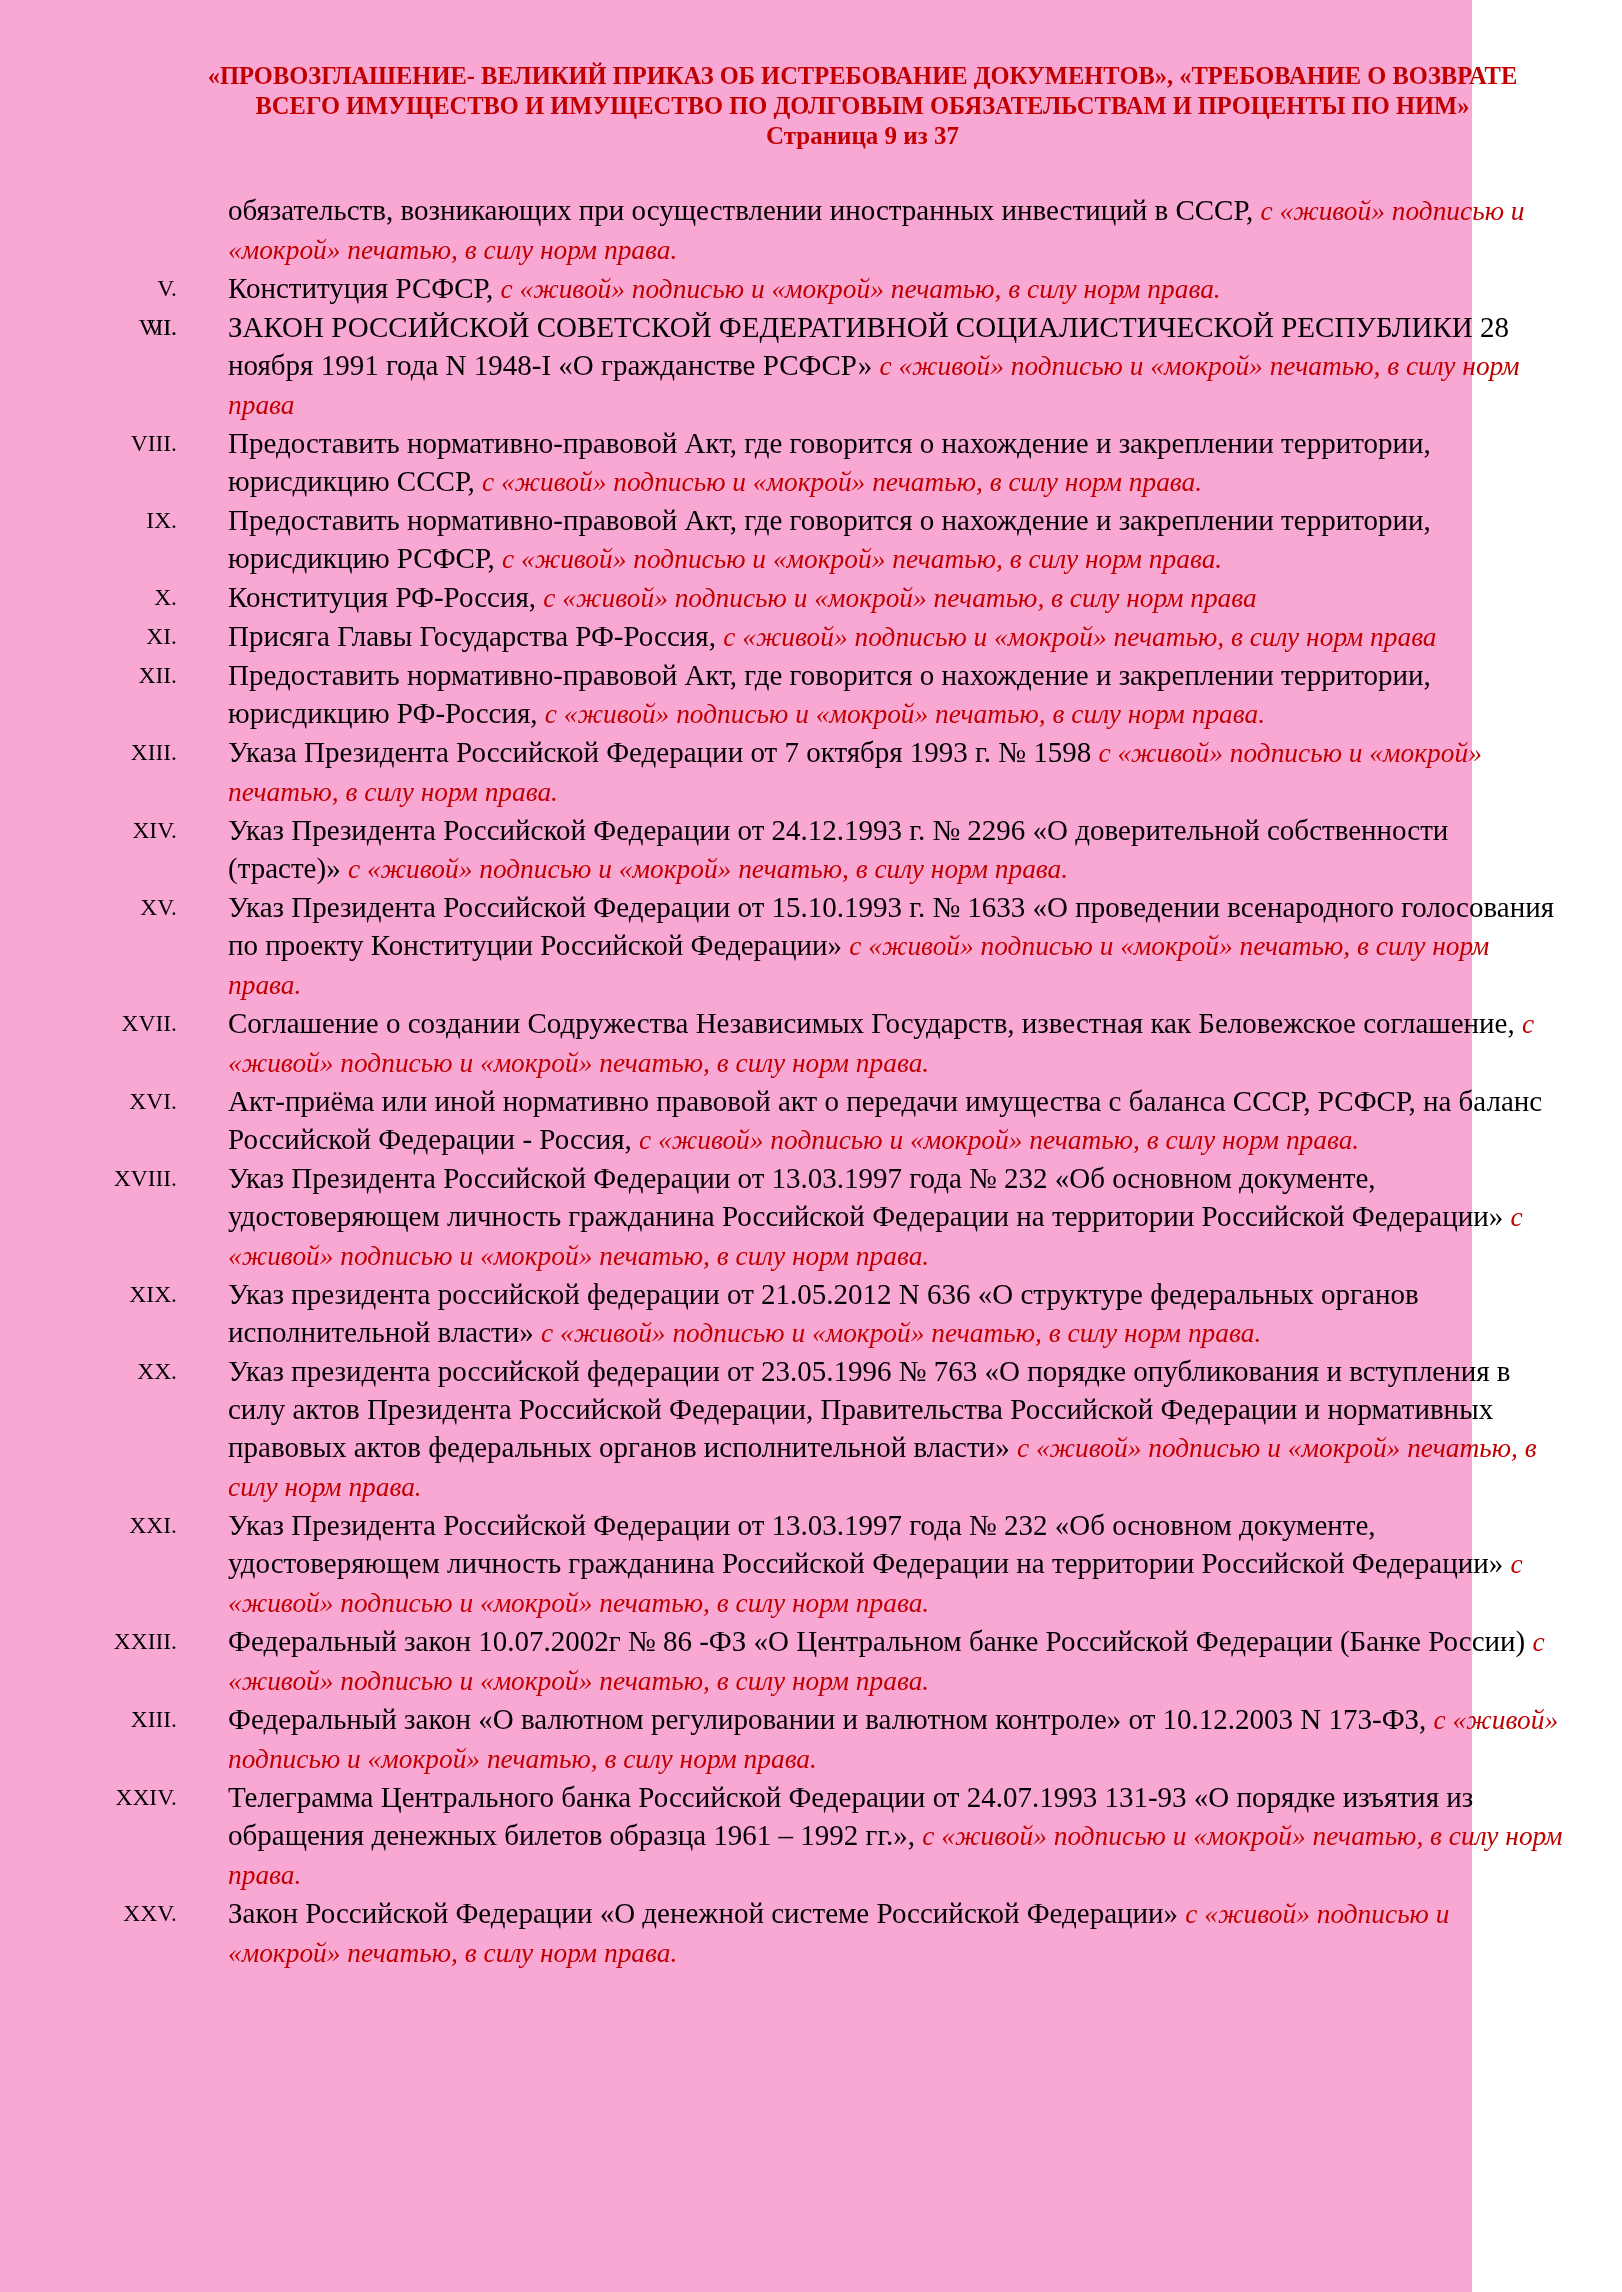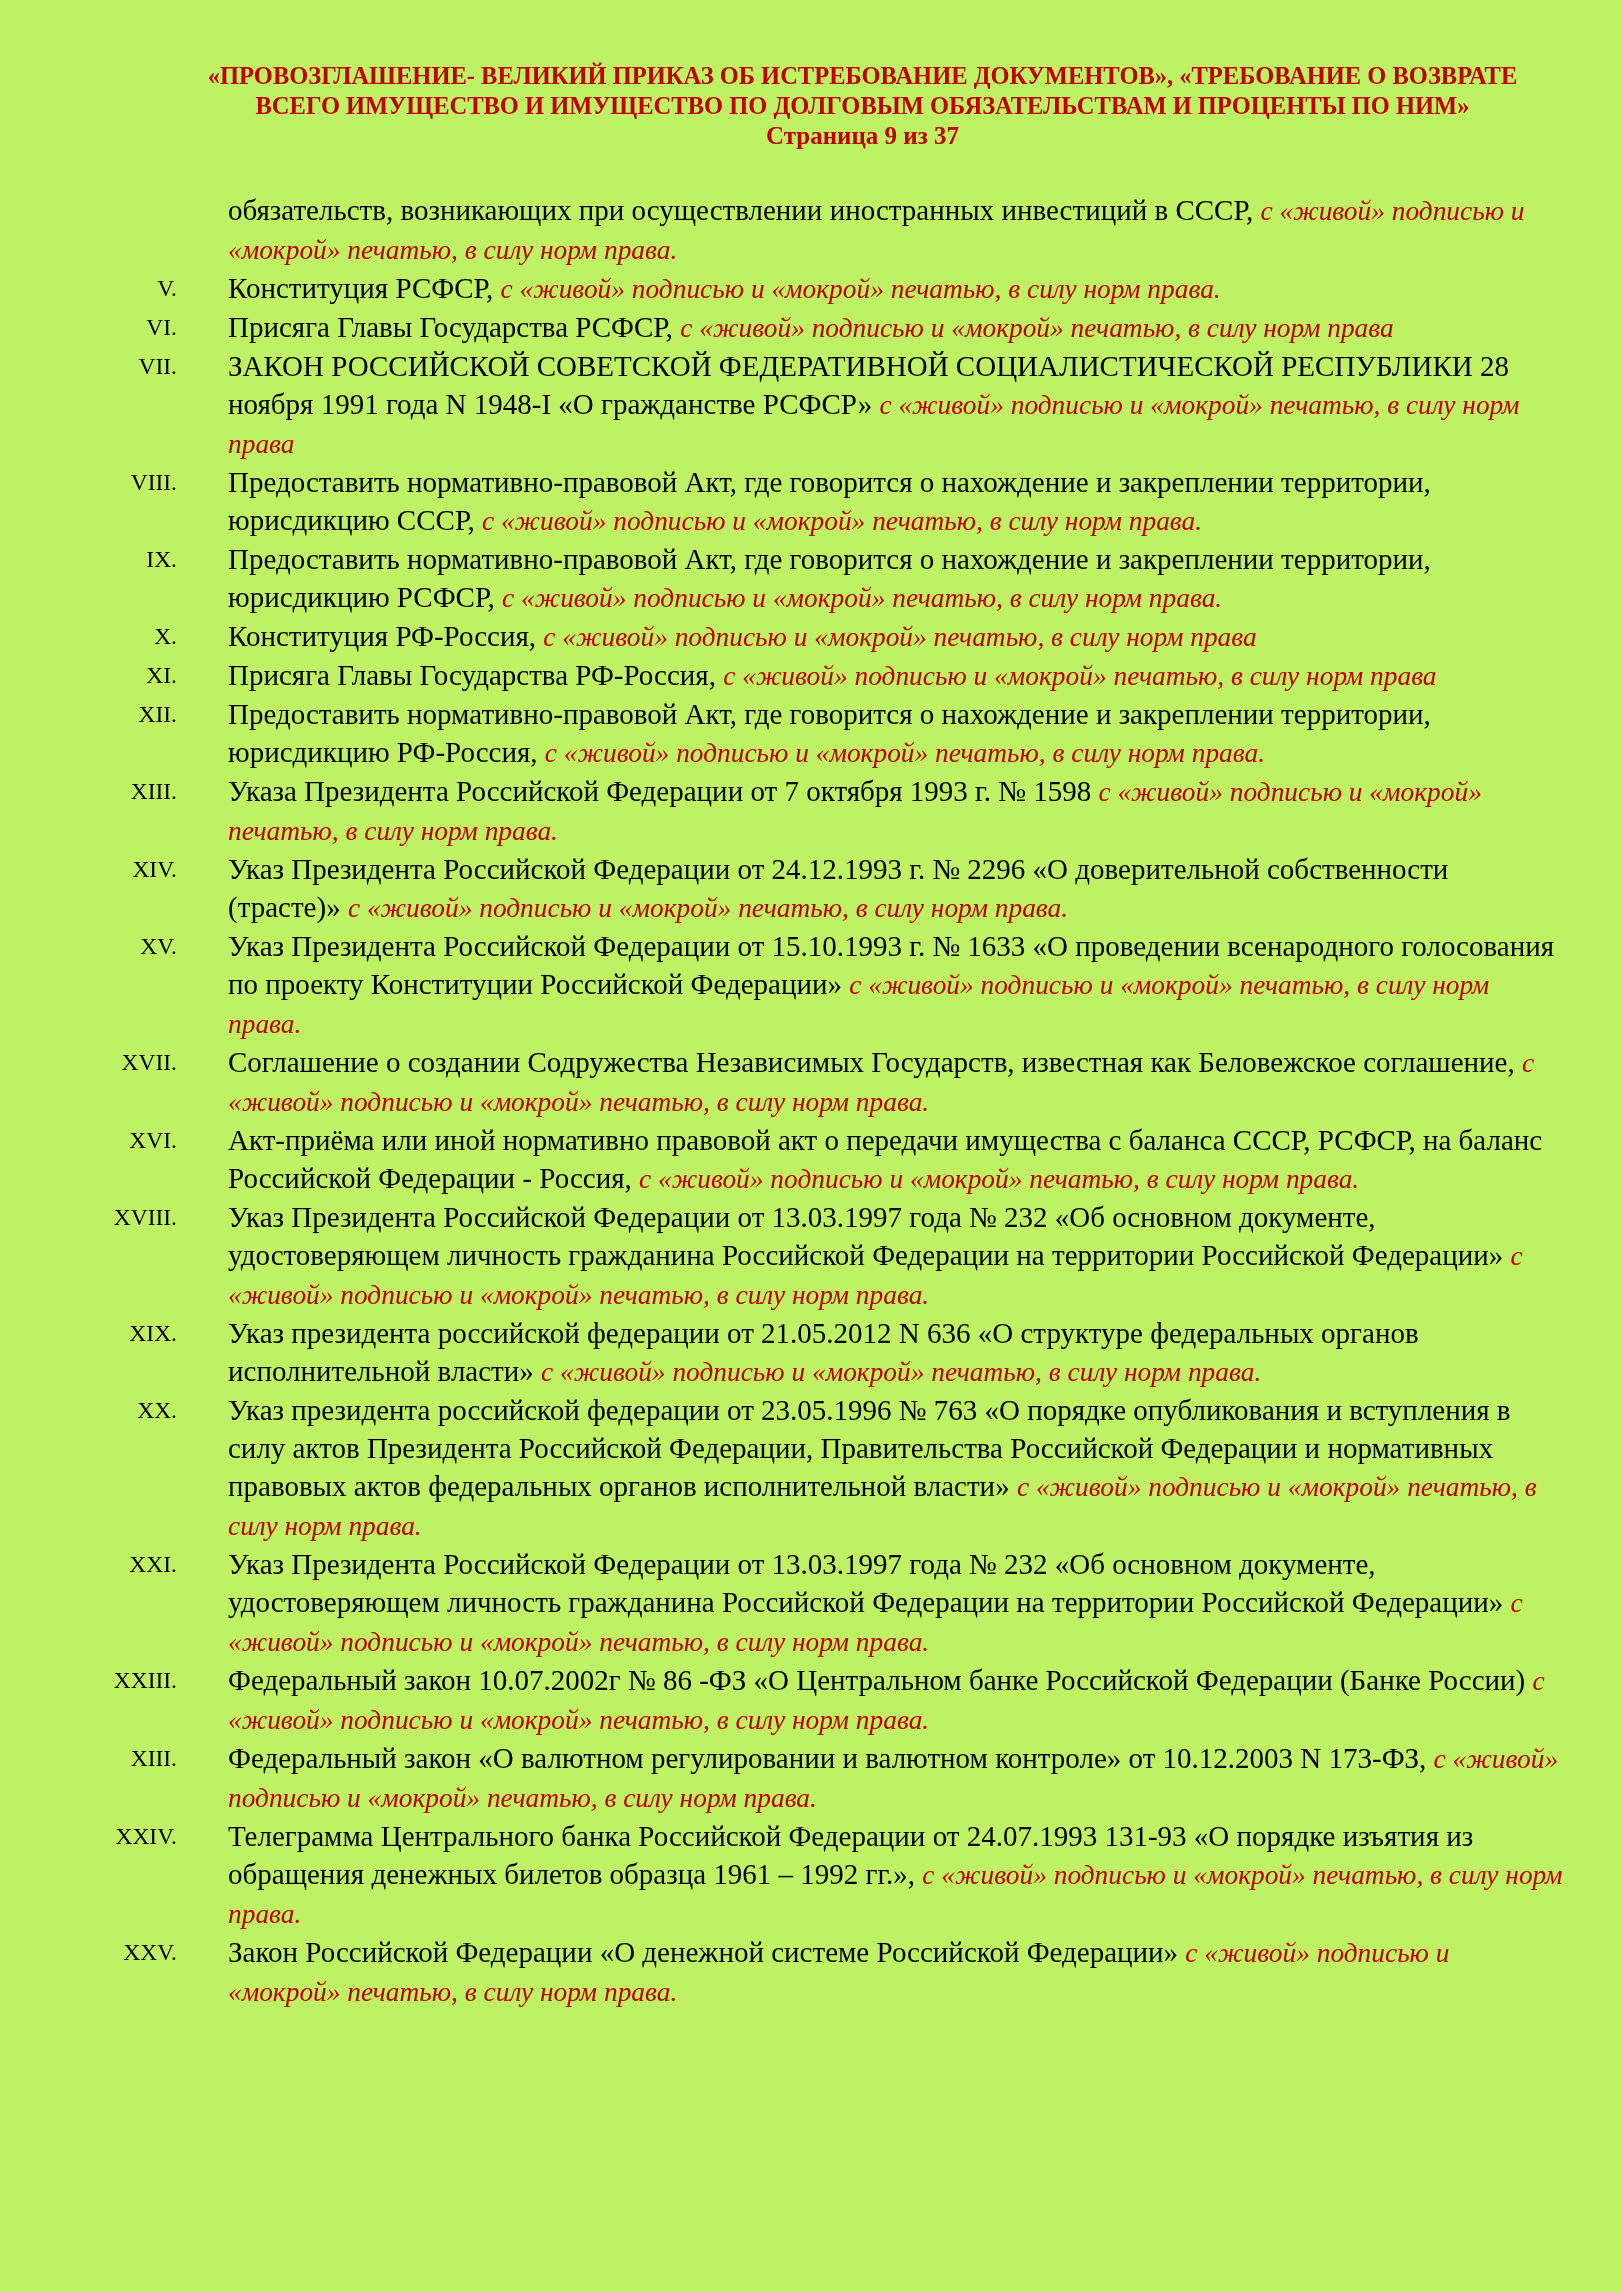--- a/index.html
+++ b/index.html
@@ -1,17 +1,17 @@
 <!DOCTYPE html>
 <html><head>
   <meta charset="utf-8">
   <style>
     html, body { margin: 0; padding: 0; background: #ffffff; }
     body { width: 1622px; height: 2293px; position: relative; overflow: hidden; }
-    .page { position: absolute; left: 0; top: 0; width: 1622px; height: 2293px; background: #bef264; }
+    .page { position: absolute; left: 0; top: 0; width: 1472px; height: 2293px; background: #f9a8d4; }
     .header {
       position: absolute; left: 186px; top: 61px; width: 1353px;
       text-align: center; color: #c00000;
       font-family: "Liberation Serif", serif; font-weight: bold;
       font-size: 24.5px; line-height: 30px;
     }
     .header .pageno { font-size: 25px; line-height: 29px; }
     .body {
       position: absolute; left: 0; top: 191px; width: 1622px;
       font-family: "Liberation Serif", serif; font-size: 29px; line-height: 38px; color: #000; margin-left: 27px;
@@ -36,21 +36,20 @@
 
   <div class="body">
     <div class="cont"><span>обязательств, возникающих при осуществлении иностранных инвестиций в СССР, </span><span class="red">с «живой» подписью и «мокрой» печатью, в силу норм права.</span></div>
     <div id="list">
         <div class="item">
           <span class="num">V.</span>
           <div class="txt"><span>Конституция РСФСР, </span><span class="red">с «живой» подписью и «мокрой» печатью, в силу норм права.</span></div>
         </div>
         <div class="item">
           <span class="num">VI.</span>
-          <div class="txt"><span>Присяга Главы Государства РСФСР, </span><span class="red">с «живой» подписью и «мокрой» печатью, в силу норм права</span></div>
         </div>
         <div class="item">
           <span class="num">VII.</span>
           <div class="txt"><span>ЗАКОН   РОССИЙСКОЙ СОВЕТСКОЙ ФЕДЕРАТИВНОЙ СОЦИАЛИСТИЧЕСКОЙ РЕСПУБЛИКИ 28 ноября 1991 года N 1948-I «О гражданстве РСФСР» </span><span class="red">с «живой» подписью и «мокрой» печатью, в силу норм права</span></div>
         </div>
         <div class="item">
           <span class="num">VIII.</span>
           <div class="txt"><span>Предоставить нормативно-правовой Акт, где говорится о нахождение и закреплении территории, юрисдикцию СССР, </span><span class="red">с «живой» подписью и «мокрой» печатью, в силу норм права.</span></div>
         </div>
         <div class="item">

